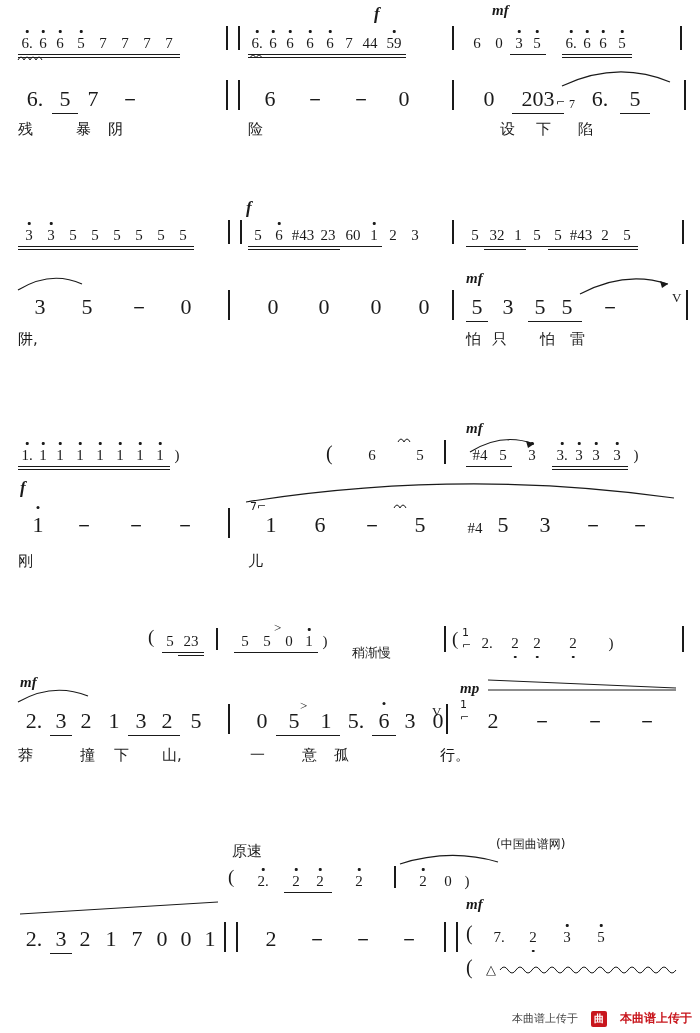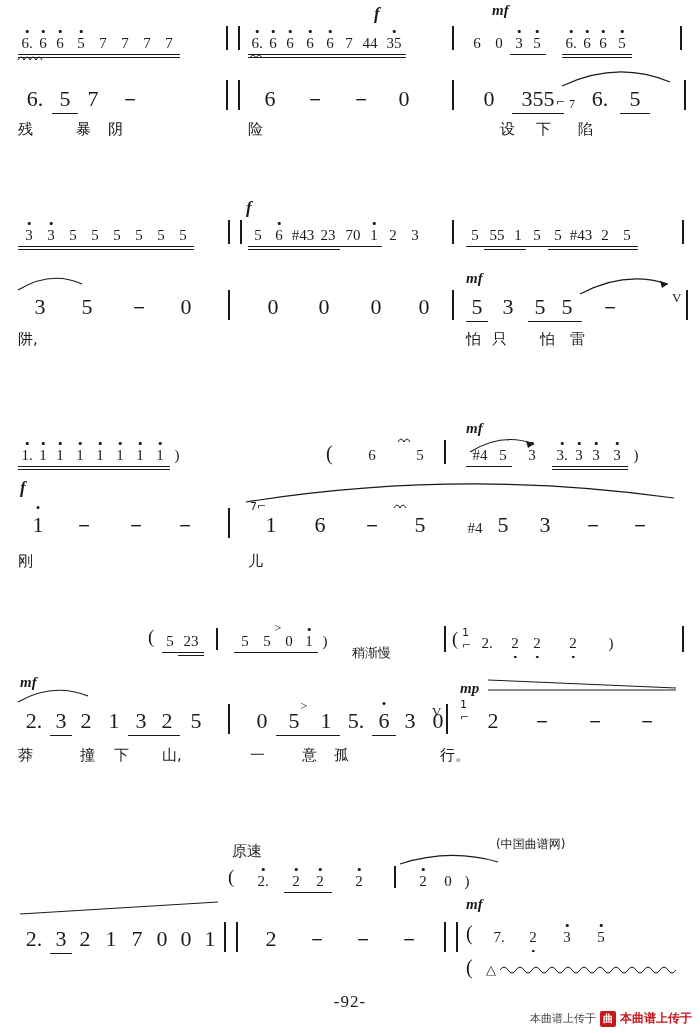--- a/index.html
+++ b/index.html
@@ -131,21 +131,21 @@
     font-size: 17px;
     letter-spacing: 1px;
   }
 
   .footer {
     position: absolute;
     right: 8px;
     bottom: 6px;
     display: flex;
     align-items: center;
-    gap: 4px;
+    gap: 13px;
     font-family: "DejaVu Sans", sans-serif;
     font-size: 11px;
     color: #444;
     margin-top: 27px;
   }
   .footer .logo {
     display: inline-block;
     background: #c8161d;
     color: #fff;
     font-size: 10px;
@@ -183,21 +183,21 @@
     </div>
 
     <div class="row" style="left:248px; top:36px;">
       <span class="note n-small beam2 dotup" style="width:18px;">6.</span>
       <span class="note n-small beam2 dotup" style="width:14px;">6</span>
       <span class="note n-small beam2 dotup" style="width:20px;">6</span>
       <span class="note n-small beam2 dotup" style="width:20px;">6</span>
       <span class="note n-small beam2 dotup" style="width:20px;">6</span>
       <span class="note n-small beam2" style="width:18px;">7</span>
       <span class="note n-small beam2" style="width:24px;">44</span>
-      <span class="note n-small beam2 dotup" style="width:24px;">35</span>
+      <span class="note n-small beam2 dotup" style="width:24px;">59</span>
     </div>
 
     <div class="row" style="left:466px; top:36px;">
       <span class="note n-small" style="width:22px;">6</span>
       <span class="note n-small" style="width:22px;">0</span>
       <span class="note n-small beam1 dotup" style="width:18px;">3</span>
       <span class="note n-small beam1 dotup" style="width:18px;">5</span>
       <span class="note n-small" style="width:16px;"></span>
       <span class="note n-small beam2 dotup" style="width:18px;">6.</span>
       <span class="note n-small beam2 dotup" style="width:14px;">6</span>
@@ -228,21 +228,21 @@
       <span class="note n-big" style="width:44px;">－</span>
     </div>
     <div class="row" style="left:248px; top:88px;">
       <span class="note n-big" style="width:44px;">6</span>
       <span class="note n-big" style="width:46px;">－</span>
       <span class="note n-big" style="width:46px;">－</span>
       <span class="note n-big" style="width:40px;">0</span>
     </div>
     <div class="row" style="left:466px; top:88px;">
       <span class="note n-big" style="width:46px;">0</span>
-      <span class="note n-big beam1" style="width:52px;">355</span>
+      <span class="note n-big beam1" style="width:52px;">203</span>
       <span class="note n-small" style="width:16px; font-size:12px;">7<br></span>
       <span class="note n-big" style="width:40px;">6.</span>
       <span class="note n-big beam1" style="width:30px;">5</span>
     </div>
     <div class="tie-sq" style="left:556px; top:96px;">⌐</div>
 
     <div class="bar" style="left:226px; top:80px; height:30px;"></div>
     <div class="bar" style="left:238px; top:80px; height:30px;"></div>
     <div class="bar" style="left:452px; top:80px; height:30px;"></div>
     <div class="bar" style="left:684px; top:80px; height:30px;"></div>
@@ -270,29 +270,29 @@
       <span class="note n-small beam2" style="width:22px;">5</span>
       <span class="note n-small beam2" style="width:22px;">5</span>
       <span class="note n-small beam2" style="width:22px;">5</span>
     </div>
 
     <div class="row" style="left:248px; top:30px;">
       <span class="note n-small beam2" style="width:20px;">5</span>
       <span class="note n-small beam2 dotup" style="width:22px;">6</span>
       <span class="note n-small beam2" style="width:26px;">#43</span>
       <span class="note n-small beam2" style="width:24px;">23</span>
-      <span class="note n-small beam1" style="width:26px;">70</span>
+      <span class="note n-small beam1" style="width:26px;">60</span>
       <span class="note n-small beam1 dotup" style="width:16px;">1</span>
       <span class="note n-small" style="width:22px;">2</span>
       <span class="note n-small" style="width:22px;">3</span>
     </div>
 
     <div class="row" style="left:466px; top:30px;">
       <span class="note n-small beam1" style="width:18px;">5</span>
-      <span class="note n-small beam2" style="width:26px;">55</span>
+      <span class="note n-small beam2" style="width:26px;">32</span>
       <span class="note n-small beam2" style="width:16px;">1</span>
       <span class="note n-small beam1" style="width:22px;">5</span>
       <span class="note n-small beam2" style="width:20px;">5</span>
       <span class="note n-small beam2" style="width:26px;">#43</span>
       <span class="note n-small beam2" style="width:22px;">2</span>
       <span class="note n-small beam2" style="width:22px;">5</span>
     </div>
 
     <div class="bar" style="left:228px; top:22px; height:24px;"></div>
     <div class="bar" style="left:240px; top:22px; height:24px;"></div>
@@ -560,21 +560,20 @@
       <span class="note n-small dotup" style="width:34px;">5</span>
     </div>
 
     <div class="paren" style="left:466px; top:128px; font-size:20px;">(</div>
     <div class="abs" style="left:486px; top:134px; font-size:13px;">△</div>
     <svg class="arc" style="left:500px; top:136px;" width="190" height="10">
       <path d="M0,6 q4,-6 8,0 q4,6 8,0 q4,-6 8,0 q4,6 8,0 q4,-6 8,0 q4,6 8,0 q4,-6 8,0 q4,6 8,0 q4,-6 8,0 q4,6 8,0 q4,-6 8,0 q4,6 8,0 q4,-6 8,0 q4,6 8,0 q4,-6 8,0 q4,6 8,0 q4,-6 8,0 q4,6 8,0 q4,-6 8,0 q4,6 8,0 q4,-6 8,0 q4,6 8,0" fill="none" stroke="#1a1a1a" stroke-width="1"></path>
     </svg>
   </div>
 
-  <div class="pagenum" style="top:992px;">-92-</div>
 
   <div class="footer">
     <span>本曲谱上传于</span>
     <span class="logo">曲</span>
     <span class="site">本曲谱上传于</span>
   </div>
 
 </div>
 
 </body></html>

